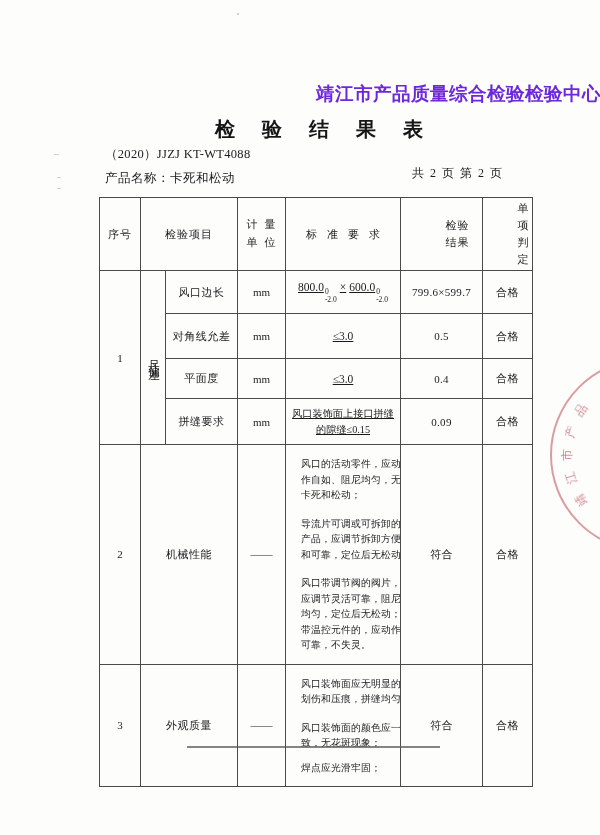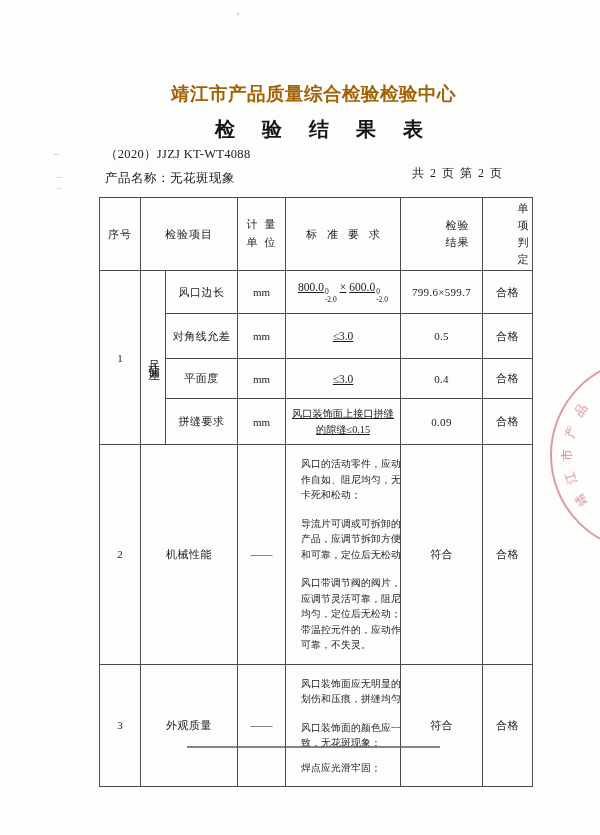--- a/index.html
+++ b/index.html
@@ -5,22 +5,22 @@
   html,body{margin:0;padding:0;background:#e9e9e9;}
   .page{
     position:relative;width:600px;height:835px;margin:0 auto;
     background:#fdfdfc;overflow:hidden;
     font-family:"Liberation Serif","DejaVu Serif",serif;
     color:#1b1b1b;
   }
   
   .org-title{
     position:absolute;left:26px;top:81px;width:575px;
-    text-align:center;font-size:18.5px;font-weight:bold;
-    letter-spacing:0.5px;color:#a16207;
+    text-align:right;font-size:18.5px;font-weight:bold;
+    letter-spacing:0.5px;color:#6d28d9;
   }
   .form-title-wrap{position:absolute;left:32px;top:116px;width:575px;text-align:center;}
   .form-title{
     display:inline-block;font-size:20px;font-weight:bold;
     letter-spacing:27px;transform:translateX(13px);color:#151515;
   }
   .report-no{position:absolute;left:105px;top:146px;font-size:12.5px;letter-spacing:0.3px;}
   .page-info{position:absolute;left:412px;top:147px;font-size:12px;letter-spacing:1.5px;margin-top:18px;}
   .product-line{position:absolute;left:105px;top:170px;font-size:12.5px;letter-spacing:0.5px;}
   
@@ -89,21 +89,21 @@
   <div class="org-title">靖江市产品质量综合检验检验中心</div>
 
   <div class="form-title-wrap">
     <span class="form-title">检验结果表</span>
   </div>
 
   <div class="report-no">（2020）JJZJ KT-WT4088</div>
   <div class="page-info">共 2 页 第 2 页</div>
 
   <div class="product-line">
-    <span>产品名称：</span><span>无花斑现象</span>
+    <span>产品名称：</span><span>卡死和松动</span>
   </div>
 
   <table class="result-table">
     <colgroup>
       <col style="width:41px">
         <col style="width:25px">
         <col style="width:72px">
       <col style="width:48px">
         <col style="width:115px">
         <col style="width:82px">

